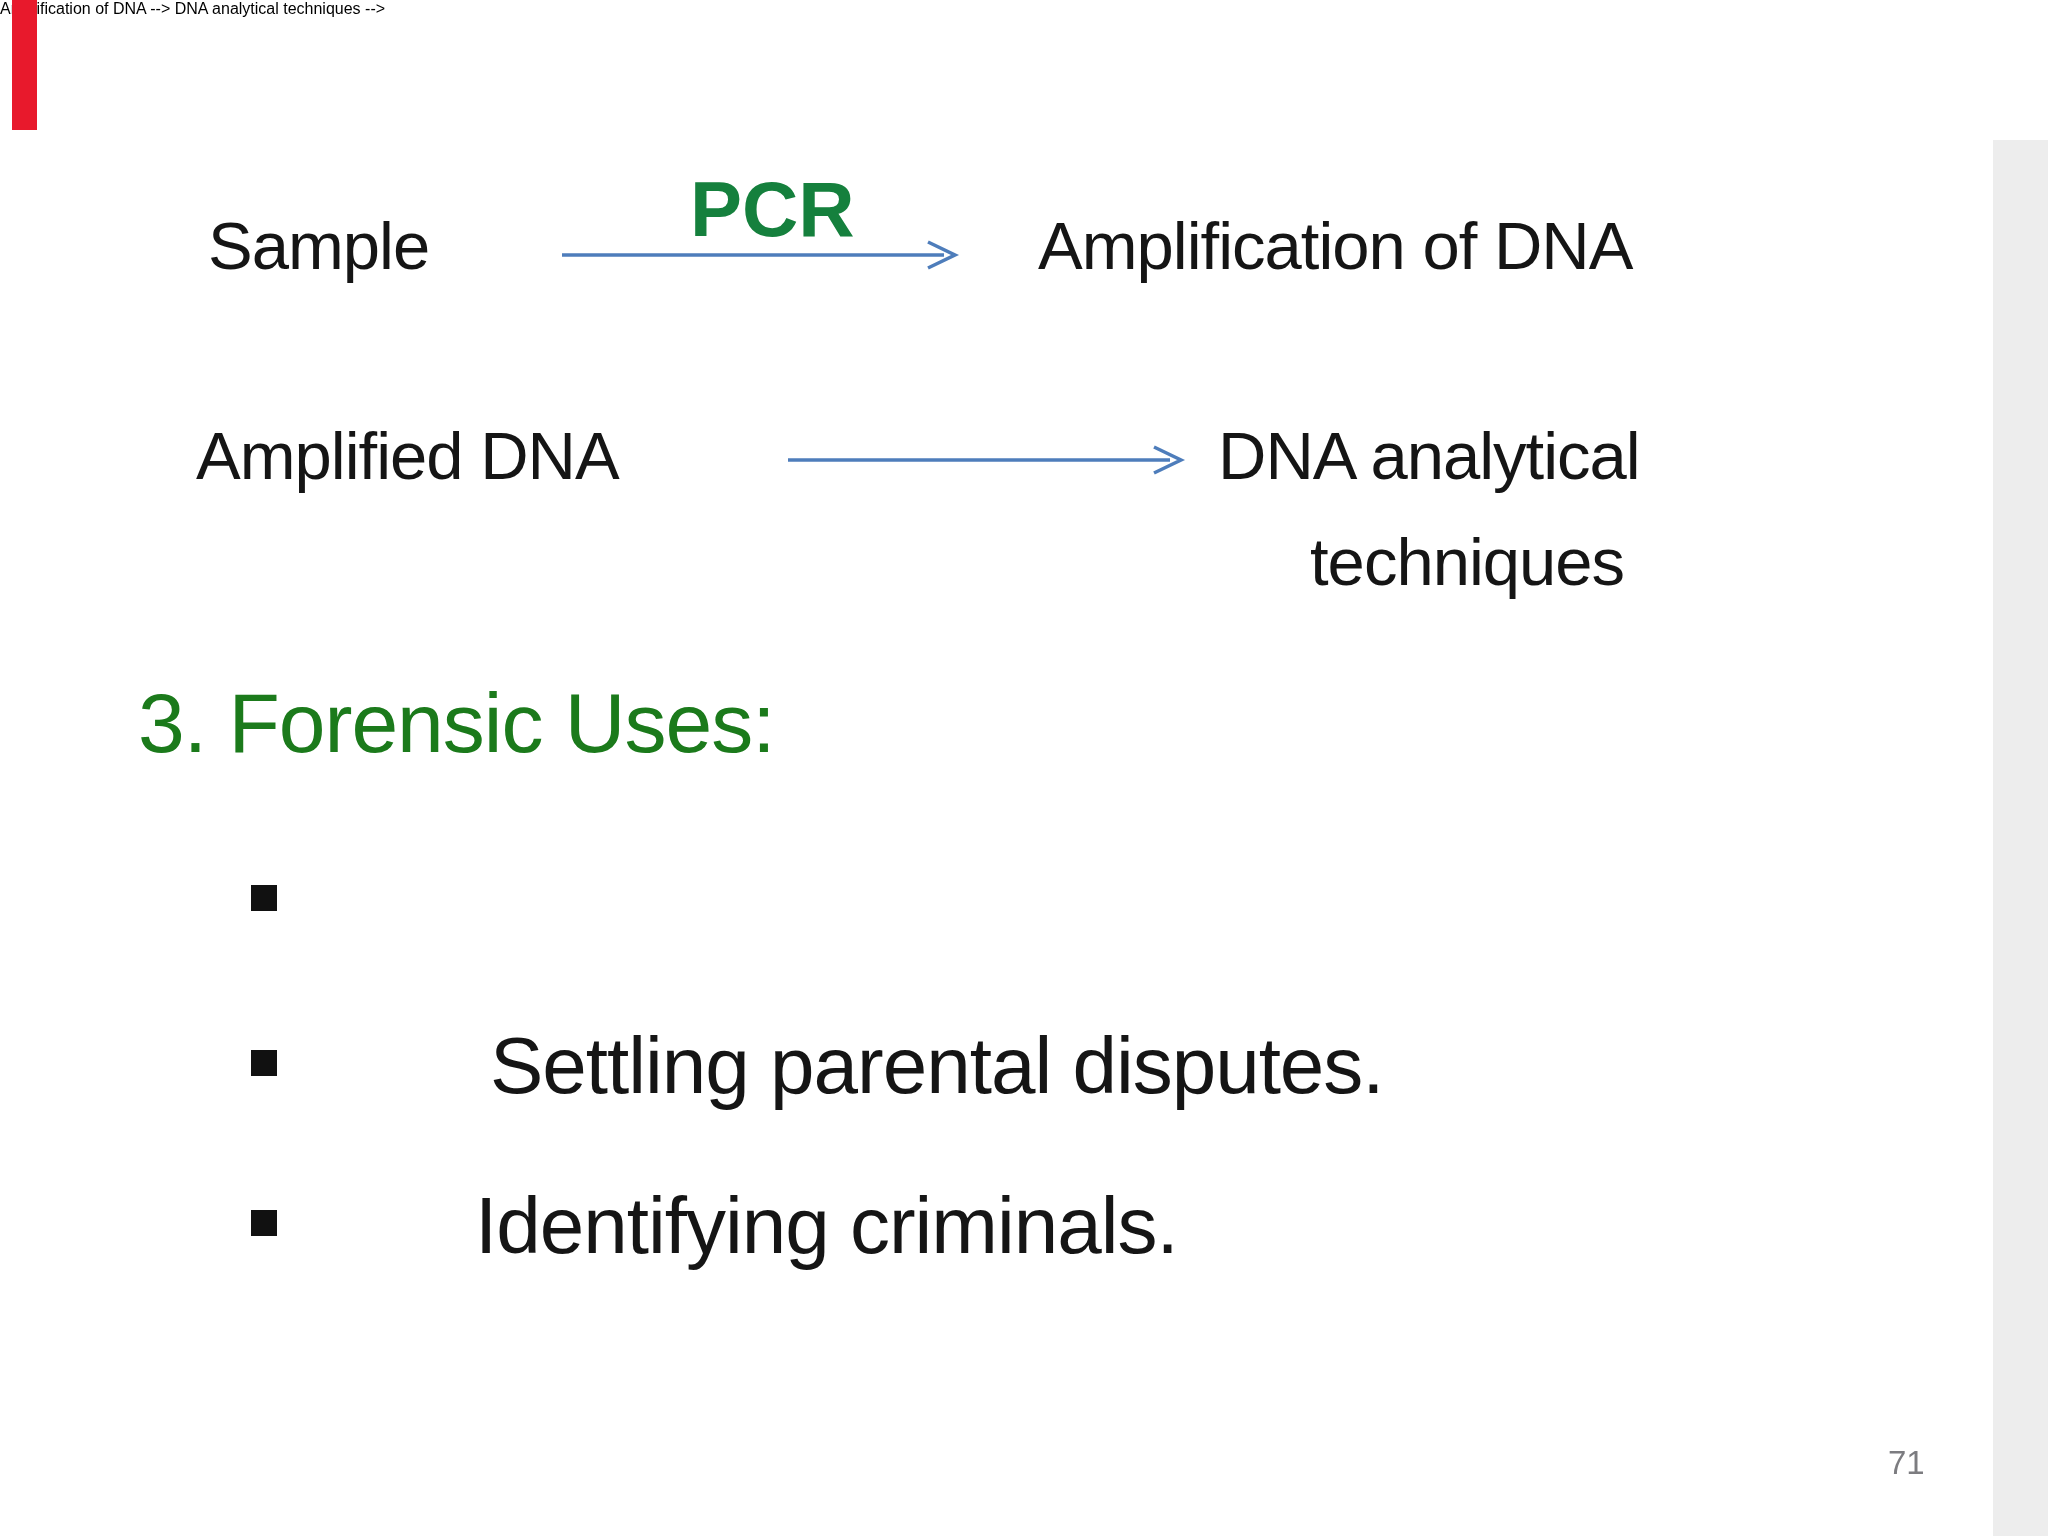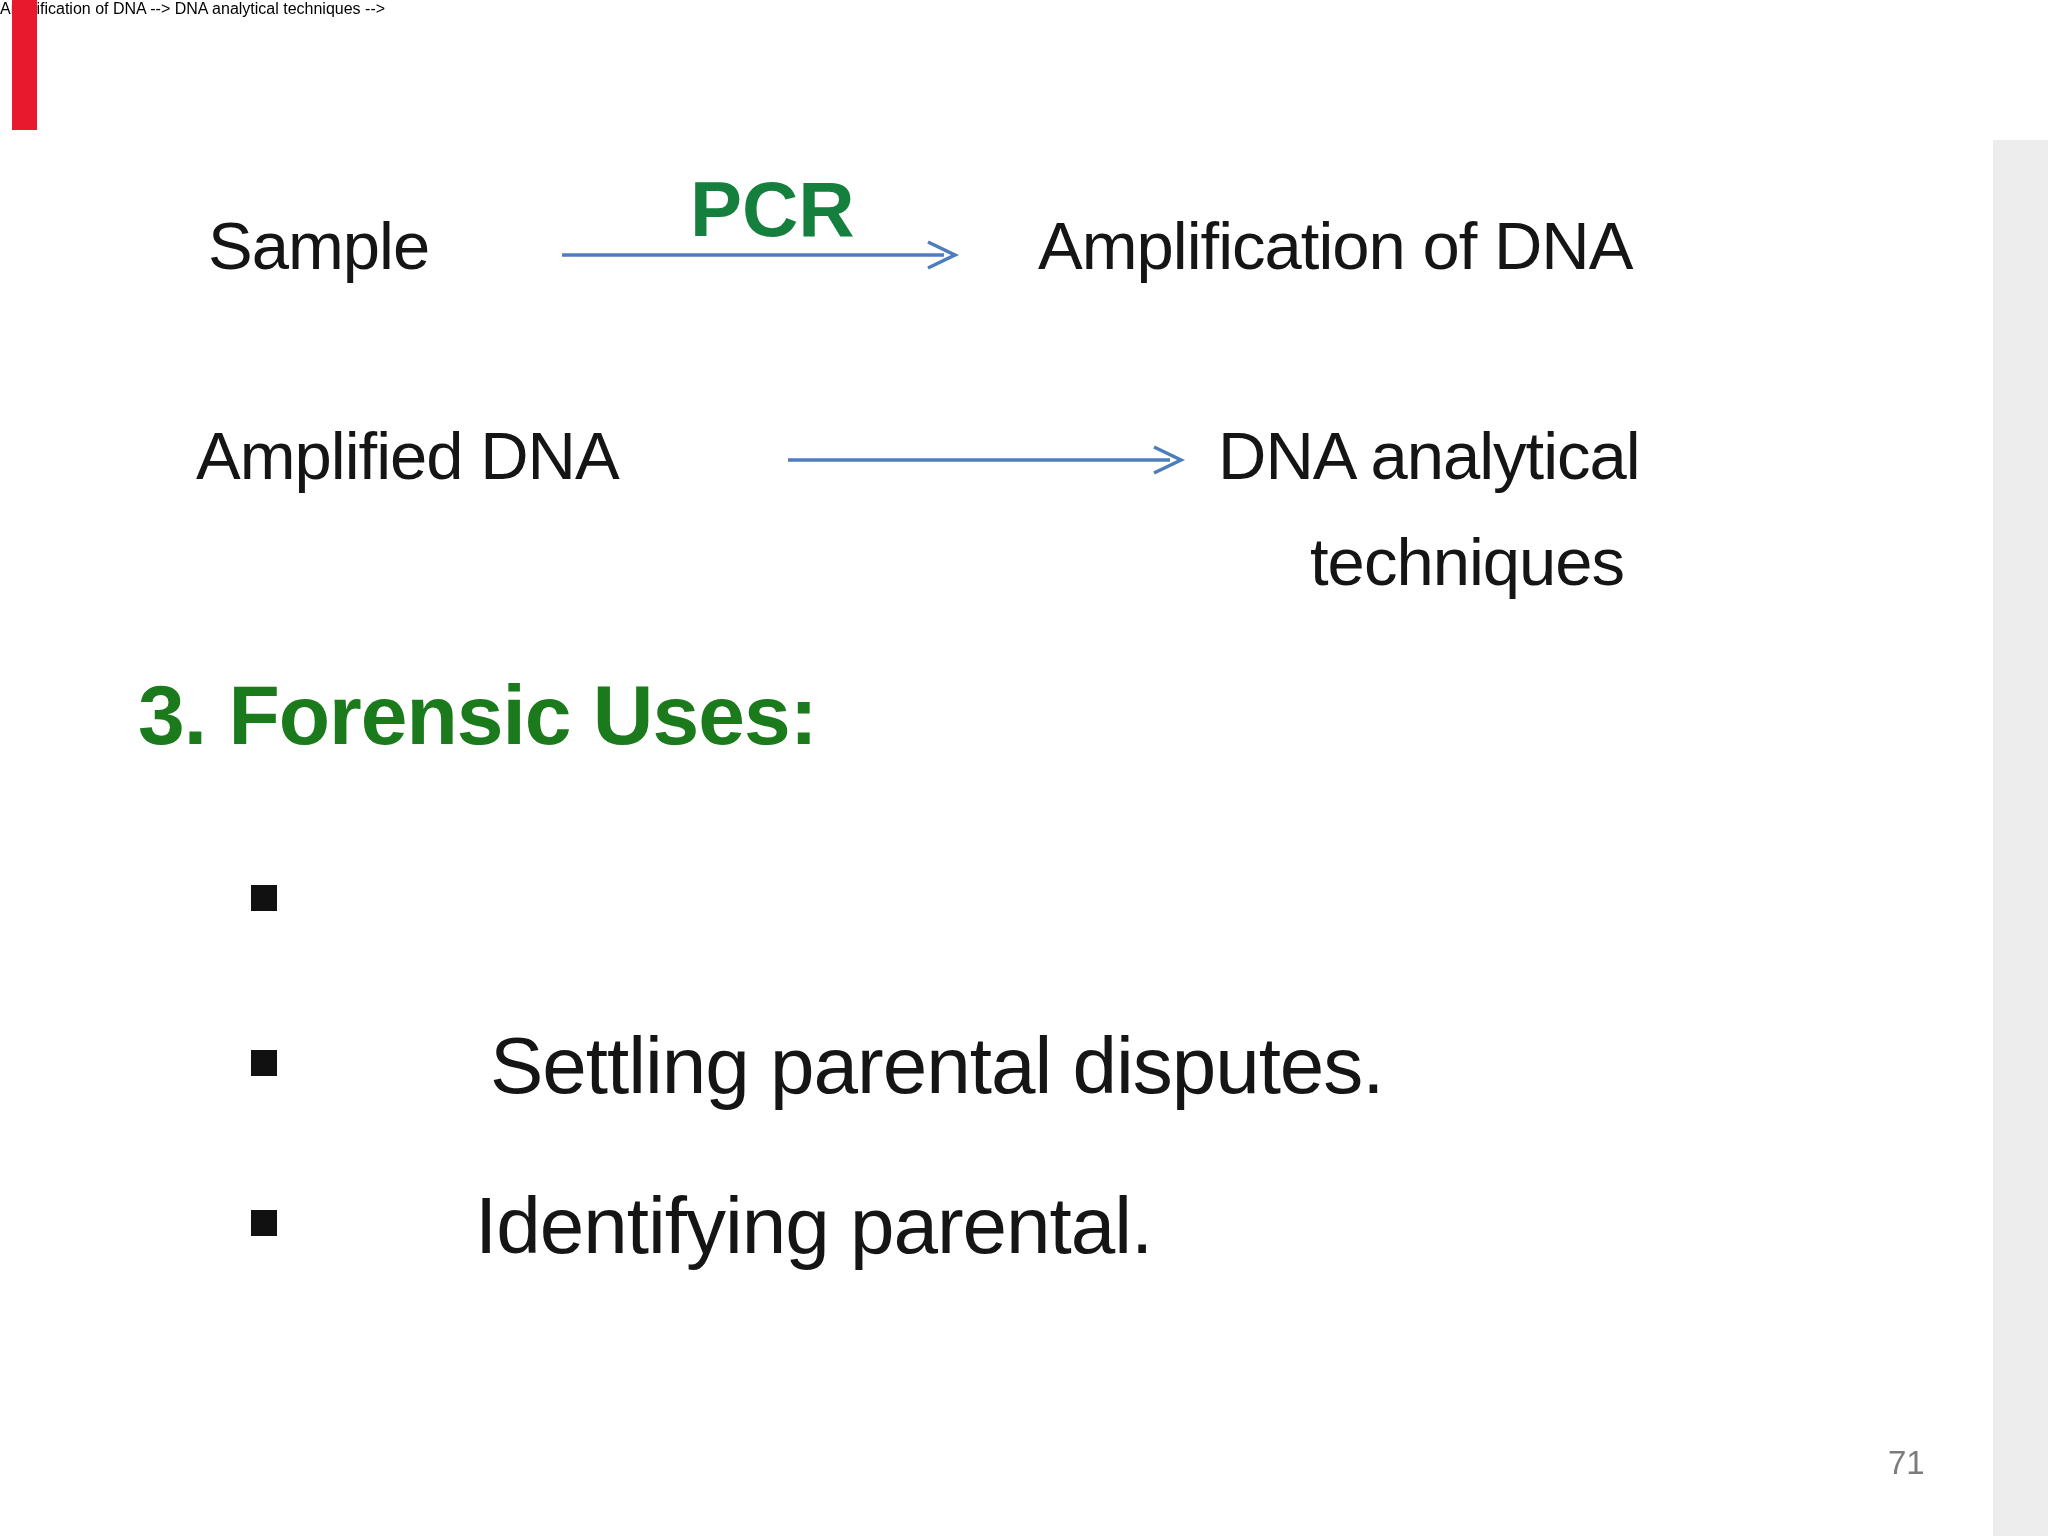--- a/index.html
+++ b/index.html
@@ -12,22 +12,22 @@
   
   .flow-text{
     font-size:67px;line-height:1;letter-spacing:-1px;
     color:#151515;white-space:nowrap;
   }
   .pcr-label{
     font-size:78px;line-height:1;font-weight:bold;
     color:#15803d;white-space:nowrap;letter-spacing:0px;
   }
   .section-heading{
-    font-size:84px;line-height:1;font-weight:bold;letter-spacing:-1px;
-    color:#1b7a1b;white-space:nowrap;
+    font-size:84px;line-height:1;font-weight:normal;letter-spacing:-1px;
+    color:#1b7a1b;white-space:nowrap;margin-top:8px;
   }
   .bullet-row{
     display:flex;align-items:flex-start;
     font-size:80px;line-height:1;letter-spacing:-1px;
     color:#151515;white-space:nowrap;
   }
   .bullet-marker{
     width:26px;height:26px;background:#111111;flex:none;margin-top:24px;
   }
   .bullet-row.b1 .bullet-text{margin-left:181px;}
@@ -91,20 +91,20 @@
   <span class="bullet-marker"></span>
 </div>
 
 <div class="abs bullet-row b2" style="left:251px;top:1026px;gap:40px;">
   <span class="bullet-marker"></span>
   <span class="bullet-text">Settling parental disputes.</span>
 </div>
 
 <div class="abs bullet-row b3" style="left:251px;top:1186px;">
   <span class="bullet-marker"></span>
-  <span class="bullet-text">Identifying parental.</span>
+  <span class="bullet-text">Identifying criminals.</span>
 </div>
 
 
 <div class="abs page-number" style="left:1888px;top:1446px;">71</div>
 
 
 
 
 </body></html>

